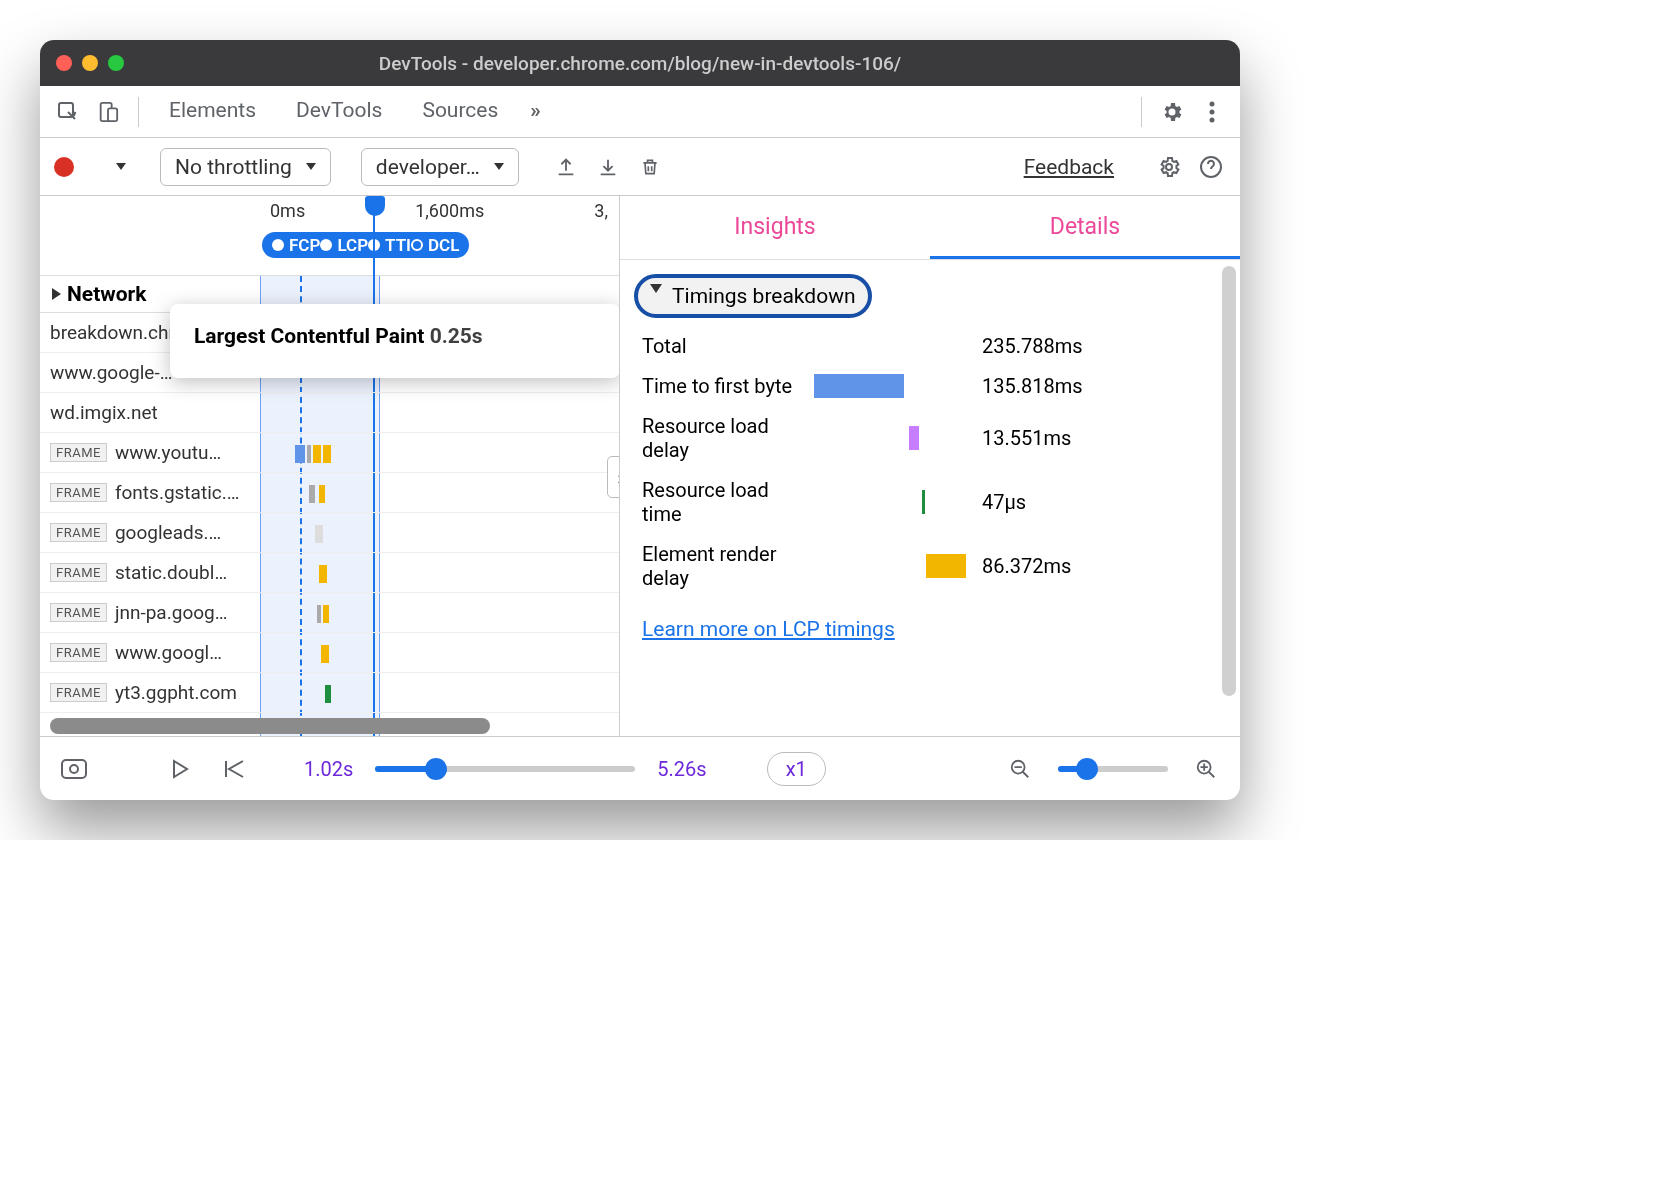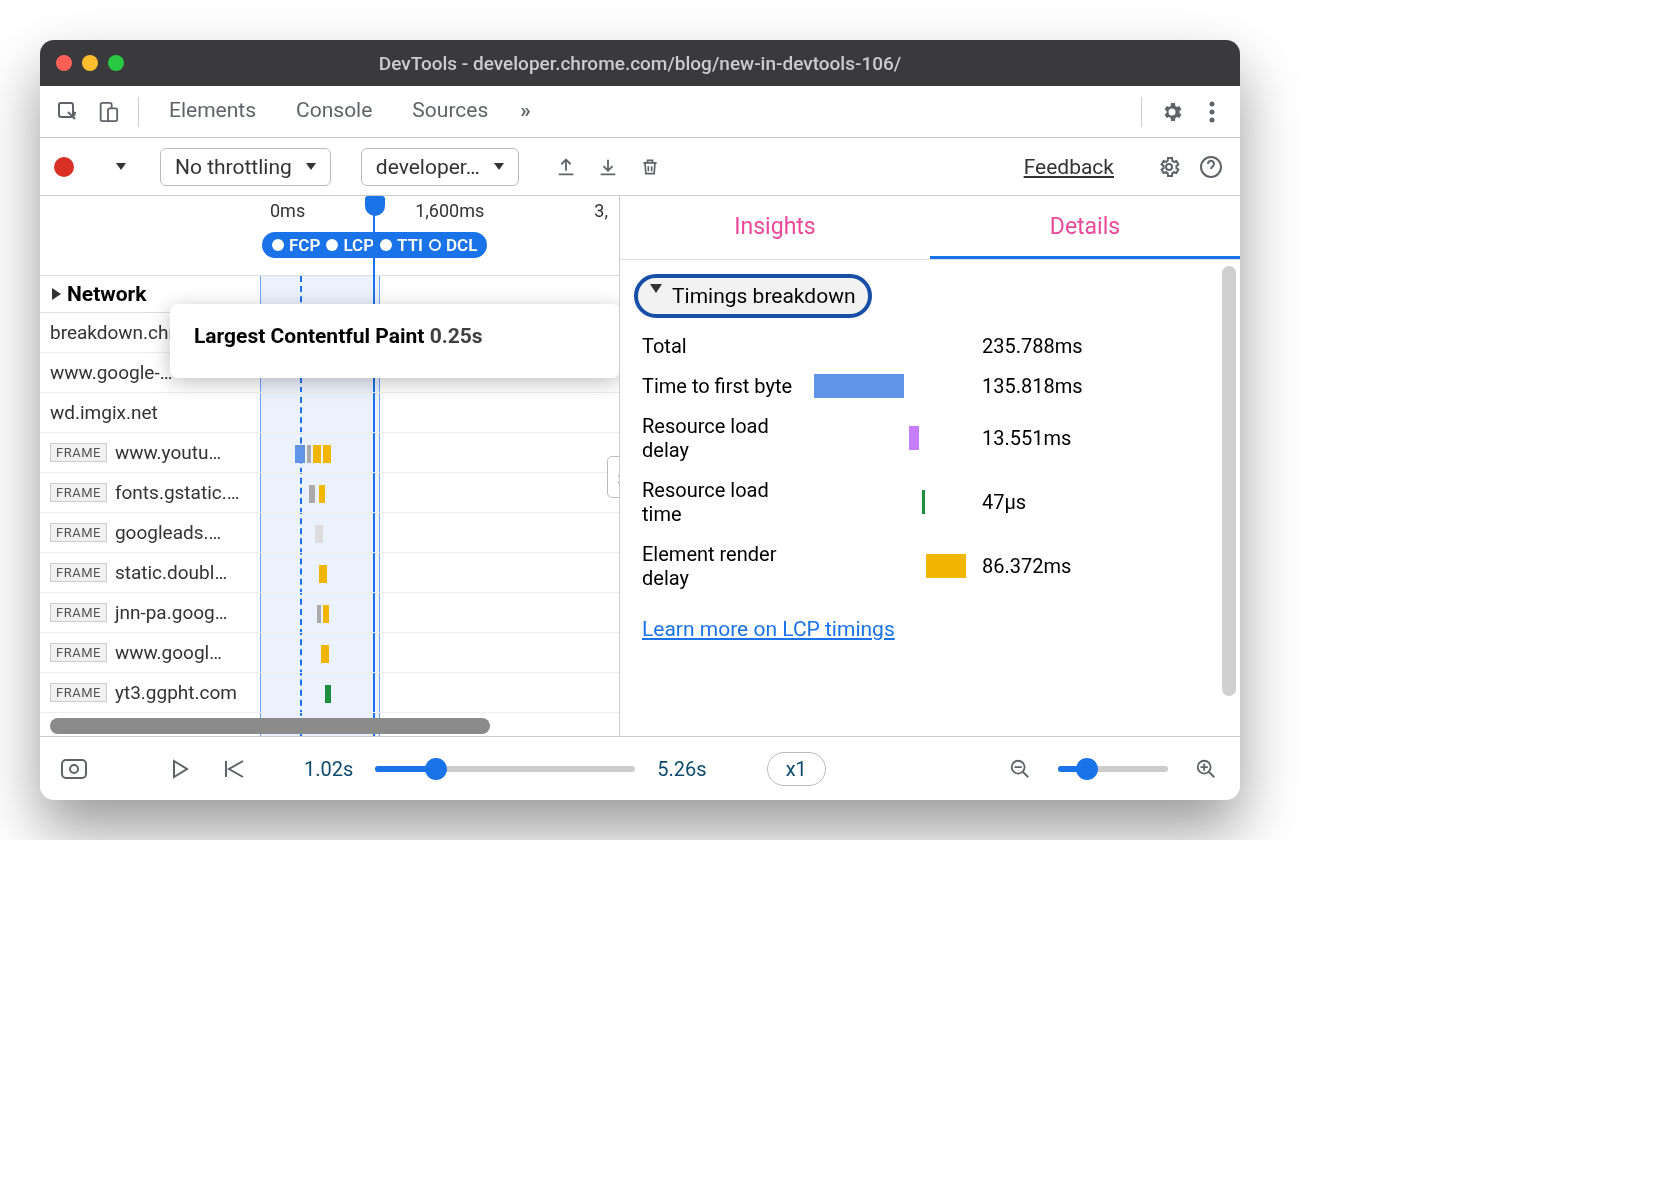--- a/index.html
+++ b/index.html
@@ -21,21 +21,21 @@
   .record { width:20px; height:20px; border-radius:50%; background:#d93025; }
   .caret { border-left:5px solid transparent; border-right:5px solid transparent; border-top:7px solid #333; }
   .select { display:flex; align-items:center; gap:14px; border:1px solid #bbb; border-radius:6px; padding:6px 14px; font-size:21px; color:#333; cursor:pointer; }
   .iconbtn2 { width:30px; height:30px; display:flex; align-items:center; justify-content:center; color:#5f6368; cursor:pointer; }
   .link { font-size:21px; color:#333; text-decoration:underline; cursor:pointer; }
   .body { display:flex; height:540px; position:relative; }
   .leftpane { width:580px; border-right:1px solid #ccc; position:relative; overflow:hidden; }
   .timehead { height:80px; border-bottom:1px solid #ddd; position:relative; }
   .ticks { display:flex; position:absolute; top:4px; left:230px; gap:110px; font-size:18px; color:#333; }
   .markerhandle { position:absolute; top:0; left:325px; width:20px; height:20px; background:#1a73e8; border-radius:3px 3px 50% 50%; }
-  .pills { position:absolute; top:36px; left:222px; display:flex; background:#1a73e8; border-radius:18px; padding:3px 10px; gap:6px; align-items:flex-end; }
+  .pills { position:absolute; top:36px; left:222px; display:flex; background:#1a73e8; border-radius:18px; padding:3px 10px; align-items:flex-end; }
   .pill { display:flex; align-items:center; gap:5px; color:#fff; font-size:17px; font-weight:600; }
   .pilldot { width:12px; height:12px; border-radius:50%; background:#fff; }
   .pilldot.open { background:transparent; border:2px solid #fff; }
   .nethead { padding:6px 12px; border-bottom:1px solid #ddd; font-size:21px; font-weight:700; display:flex; align-items:center; gap:6px; }
   .nethead::before { content:""; border-top:6px solid transparent; border-bottom:6px solid transparent; border-left:9px solid #333; }
   .rows { }
   .row { display:flex; align-items:center; height:40px; padding:0 10px; border-bottom:1px solid #eee; font-size:19px; color:#333; gap:8px; position:relative; }
   .frametag { font-size:13px; background:#f1f1f1; border:1px solid #ccc; padding:1px 5px; color:#555; letter-spacing:.5px; }
   .row .bars { position:absolute; left:255px; right:0; height:22px; }
   .bar { position:absolute; top:3px; height:18px; }
@@ -54,21 +54,21 @@
   .rtab.active { border-bottom-color:#1a73e8; }
   .section-head { margin:14px 14px 8px; display:flex; align-items:flex-start; gap:10px; font-size:21px; padding:6px 12px; border:4px solid #174ea6; border-radius:24px; width:fit-content; background:#f2f2f2; }
   .section-head::before { content:""; border-left:6px solid transparent; border-right:6px solid transparent; border-top:9px solid #333; }
   .metric { display:flex; align-items:center; padding:8px 22px; gap:12px; font-size:20px; }
   .metric .label { width:160px; }
   .metric .track { width:150px; height:24px; position:relative; }
   .seg { position:absolute; top:0; height:24px; }
   .metric .value { margin-left:6px; }
   .learn { margin:19px 22px; font-size:21px; color:#1a73e8; text-decoration:underline; cursor:pointer; }
   .vscroll { position:absolute; right:4px; top:70px; width:14px; height:430px; background:#d0d0d0; border-radius:7px; }
-  .footer { height:64px; border-top:1px solid #ccc; display:flex; align-items:center; padding:0 18px; gap:22px; font-size:20px; color:#0c4a6e; }
+  .footer { height:64px; border-top:1px solid #ccc; display:flex; align-items:center; padding:0 18px; gap:22px; font-size:20px; color:#6d28d9; }
   .footer .iconbtn3 { width:32px; height:32px; display:flex; align-items:center; justify-content:center; color:#5f6368; cursor:pointer; }
   .slider { position:relative; width:260px; height:6px; background:#ccc; border-radius:3px; }
   .slider .fill { position:absolute; left:0; top:0; height:6px; background:#1a73e8; border-radius:3px; }
   .slider .thumb { position:absolute; top:-8px; width:22px; height:22px; background:#1a73e8; border-radius:50%; }
   .zoompill { border:1px solid #bbb; border-radius:18px; padding:4px 18px; }
   svg { display:block; }
 </style>
 </head>
 <body>
 
@@ -91,21 +91,21 @@
         </svg>
     </div>
     <div class="iconbtn">
       <svg width="22" height="22" viewBox="0 0 24 24" fill="none" stroke="#5f6368" stroke-width="2">
           <rect x="4" y="2" width="12" height="20" rx="2"></rect>
           <rect x="12" y="8" width="10" height="14" rx="2" fill="#fff"></rect>
         </svg>
     </div>
     <div class="sep"></div>
     <div class="tab">Elements</div>
-    <div class="tab">Console</div>
+    <div class="tab">DevTools</div>
     <div class="tab">Sources</div>
     <div class="tab" style="padding:0 10px;font-weight:700">»</div>
     <div class="spacer"></div>
     <div class="sep"></div>
     <div class="iconbtn">
       <svg width="24" height="24" viewBox="0 0 24 24" fill="#5f6368">
           <path d="M19.4 13a7.5 7.5 0 000-2l2-1.6-2-3.4-2.4.9a7.5 7.5 0 00-1.7-1L15 3h-4l-.3 2.9a7.5 7.5 0 00-1.7 1l-2.4-.9-2 3.4L6.6 11a7.5 7.5 0 000 2l-2 1.6 2 3.4 2.4-.9a7.5 7.5 0 001.7 1L11 21h4l.3-2.9a7.5 7.5 0 001.7-1l2.4.9 2-3.4zM12 15.5A3.5 3.5 0 1112 8.5a3.5 3.5 0 010 7z"></path>
         </svg>
     </div>
     <div class="iconbtn">

